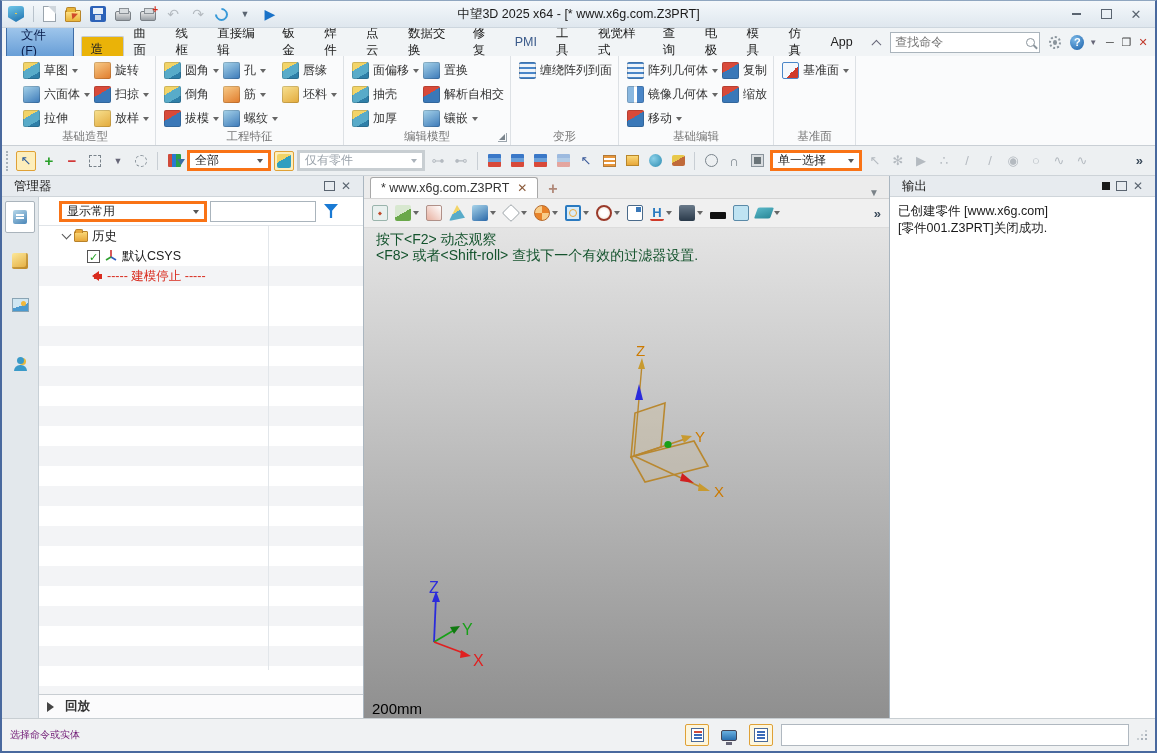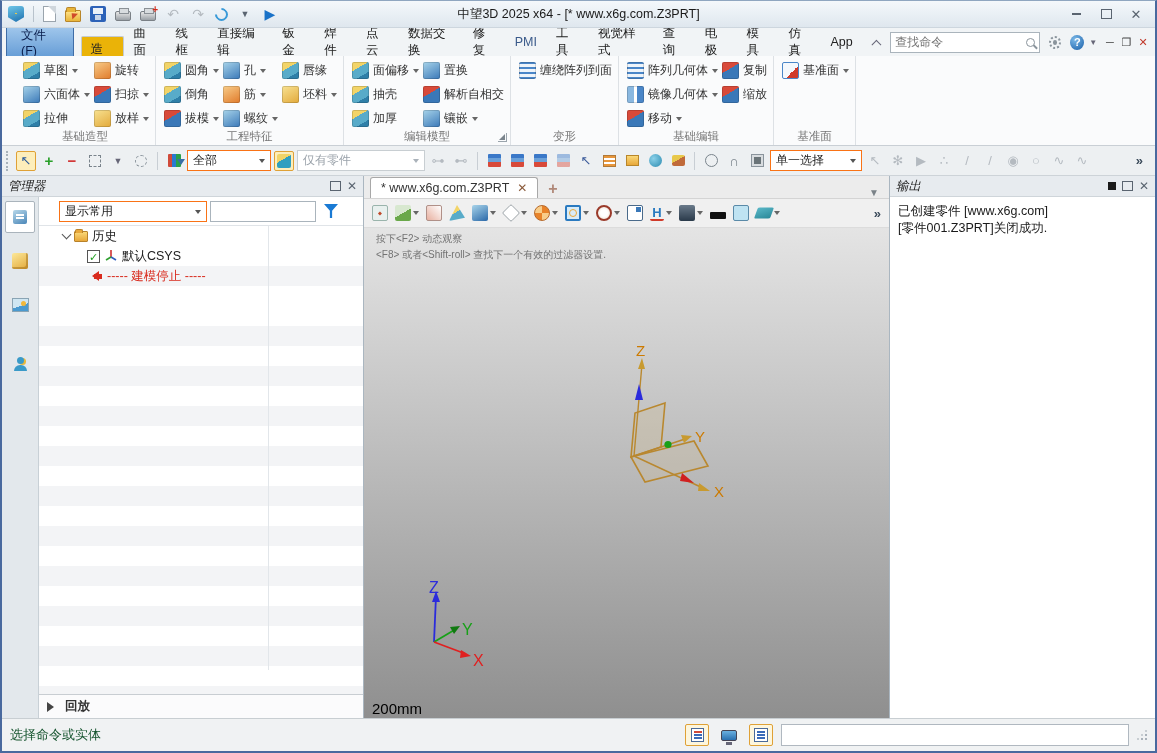--- a/index.html
+++ b/index.html
@@ -74,37 +74,37 @@
   .dlaunch { position:absolute; right:3px; bottom:3px; width:9px; height:9px; border:1px solid #9aa4ac; border-top:none; border-left:none; }
   .dlaunch::after { content:""; position:absolute; right:1px; bottom:1px; border:3px solid transparent; border-right:3px solid #7a848c; border-bottom:3px solid #7a848c; }
 
   
   .selectbar { height:30px; background:#edf0f2; border-bottom:1px solid #cdd3d8; display:flex; align-items:center; padding:0 4px; gap:3px; flex:none; }
   .tb { width:20px; height:20px; display:flex; align-items:center; justify-content:center; font-size:13px; color:#4a5archa; flex:none; position:relative; }
   .tb.hl { border:1px solid #dfa136; background:#fdeebb; border-radius:2px; }
   .tb.dis { color:#b4bac0; }
   .tsep { width:1px; height:18px; background:#c8ced4; margin:0 3px; flex:none; }
   .draghandle { width:4px; height:20px; border-left:2px dotted #a8b2ba; margin-right:3px; flex:none; }
-  .combo { height:21px; background:#fff; border:1px solid #f97316; display:flex; align-items:center; padding:0 5px; gap:4px; font-size:12px; flex:none; }
+  .combo { height:21px; background:#fff; border:3px solid #f97316; display:flex; align-items:center; padding:0 5px; gap:4px; font-size:12px; flex:none; }
   .combo .ca { margin-left:auto; width:0; height:0; border:3.5px solid transparent; border-top:4px solid #555; margin-top:4px; }
   .combo.dis { border-color:#c8ced2; color:#9aa2aa;align-items:center; }
   .combo.dis .ca { border-top-color:#aab2ba; }
   .cursor-g { font-size:13px; }
   .minibar { width:13px; height:13px; background:linear-gradient(90deg,#d04a3a 0 30%,#2a7ad0 30% 65%,#2aa04a 65%); border-radius:1px; position:relative; }
   .minibar::after { content:""; position:absolute; right:-4px; bottom:-2px; border:4px solid transparent; border-top:6px solid #3a6ea5; }
   .togg { width:14px; height:14px; background:linear-gradient(150deg,#f2d468 0 40%,#2f9fc0 40%); border-radius:2px; }
   .cubeb { width:13px; height:13px; background:linear-gradient(180deg,#3a78c8 0 30%,#6aa0d8 30% 60%,#d84a3a 60%); border-radius:1px; }
   .overflow2 { margin-left:auto; color:#3a4a5a; font-weight:bold; font-size:13px; padding-right:8px; }
 
   
   .main { flex:1; display:flex; min-height:0; }
 
   
   .manager { width:362px; flex:none; background:#fff; border-right:1px solid #aab6c0; display:flex; flex-direction:column; }
-  .phead { height:21px; background:#e7ebef; border-bottom:1px solid #cfd5da; display:flex; align-items:center; padding:0 6px; font-size:12.5px; color:#222; flex:none;font-style:italic; }
+  .phead { height:21px; background:#e7ebef; border-bottom:1px solid #cfd5da; display:flex; align-items:center; padding:0 12px; font-size:12.5px; color:#222; flex:none; }
   .phead .hic { margin-left:auto; display:flex; gap:6px; align-items:center; }
   .hbox { width:11px; height:10px; border:1.5px solid #5a6470; }
   .hx { font-size:12px; color:#5a6470; }
   .hsq { width:8px; height:8px; background:#1a1a1a; }
   .mbody { flex:1; display:flex; min-height:0; }
   .mstrip { width:37px; background:#e3e8ec; border-right:1px solid #c8d0d6; display:flex; flex-direction:column; align-items:center; padding-top:4px; gap:12px; flex:none; }
   .sbtn { width:30px; height:32px; display:flex; align-items:center; justify-content:center; }
   .sbtn.sel { background:#fff; border:1px solid #aab4bc; border-radius:2px; }
   .smgr { width:14px; height:14px; background:linear-gradient(150deg,#b8d8ea,#4a86b8); border-radius:2px; position:relative; }
   .smgr::after { content:""; position:absolute; left:3px; top:4px; width:8px; height:1.5px; background:#fff; box-shadow:0 3px 0 #fff; }
@@ -164,32 +164,32 @@
   .c-rot { border:2px solid #9a3a2a; border-radius:50%; background:radial-gradient(circle,#fff 40%,#e8d8c8); }
   .c-smwin { background:#fff; border:1.5px solid #4a6a8a; }
   .c-smwin::after { content:""; position:absolute; right:1px; top:1px; width:5px; height:5px; background:#3a78b8; }
   .c-sec { color:#2a7ac0; font-weight:bold; font-size:13px; line-height:15px; text-align:center; border-bottom:2px solid #d03a2a; width:14px; height:16px; }
   .c-disp { background:linear-gradient(#6a7a8a,#2a3a4a); border-radius:2px; }
   .c-bar { width:16px; height:7px; background:#111; margin-top:4px; border-radius:1px; }
   .c-bg { background:#bfe3f2; border:1.5px solid #5a8aa8; }
   .c-layer { background:linear-gradient(150deg,#5ab8c8,#2a8898); transform:skewX(-20deg) scaleY(.7); }
   .coverflow { margin-left:auto; color:#3a4a5a; font-weight:bold; font-size:13px; }
   .cgrad { position:absolute; left:0; right:0; top:52px; bottom:0; background:linear-gradient(#e4e4e4,#8f8f8f); }
-  .hints { position:absolute; left:12px; top:55px; font-size:10px; color:#737373; line-height:16px; z-index:2; }
+  .hints { position:absolute; left:12px; top:55px; font-size:14px; color:#14532d; line-height:16px; z-index:2; }
   .scalelbl { position:absolute; left:8px; bottom:1px; font-size:15px; color:#000; z-index:2; }
   .csys-svg { position:absolute; left:238px; top:164px; z-index:2; }
   .triad-svg { position:absolute; left:43px; top:404px; z-index:2; }
 
   
   .output { width:266px; flex:none; background:#fff; border-left:1px solid #aab6c0; display:flex; flex-direction:column; }
   .outbody { flex:1; padding:6px 8px; font-size:12.5px; line-height:17px; color:#1a1a1a; }
 
   
   .statusbar { height:33px; background:#f0f2f3; border-top:1px solid #c8ced2; display:flex; align-items:center; padding:0 8px; gap:8px; flex:none; }
-  .stmsg { font-size:13px; color:#14532d; margin-right:auto; }
+  .stmsg { font-size:10px; color:#701a75; margin-right:auto; }
   .stbox { width:24px; height:22px; display:flex; align-items:center; justify-content:center; }
   .stbox.yl { border:1px solid #dfa136; background:#fdf6dd; border-radius:2px; }
   .st-doc { width:13px; height:14px; background:#fff; border:1px solid #4a6a9a; position:relative; }
   .st-doc::after { content:""; position:absolute; left:2px; top:2px; width:8px; height:1.5px; background:#d04a3a; box-shadow:0 3px 0 #3a6ab8,0 6px 0 #3a6ab8; }
   .st-mon { width:16px; height:11px; background:linear-gradient(#6ab0e0,#2a70b0); border:1.5px solid #445; border-radius:2px; position:relative; }
   .st-mon::after { content:""; position:absolute; left:4px; bottom:-5px; width:6px; height:3px; background:#667; }
   .st-txt { width:14px; height:14px; background:#fff; border:1px solid #4a6a9a; position:relative; }
   .st-txt::after { content:""; position:absolute; left:2px; top:2px; width:8px; height:1.5px; background:#3a6ab8; box-shadow:0 3px 0 #3a6ab8,0 6px 0 #3a6ab8; }
   .stinput { width:348px; height:22px; border:1px solid #b0b8c0; background:#fff; outline:none; font-family:inherit; padding:0 4px; }
   .grip { width:10px; height:10px; position:relative; }

